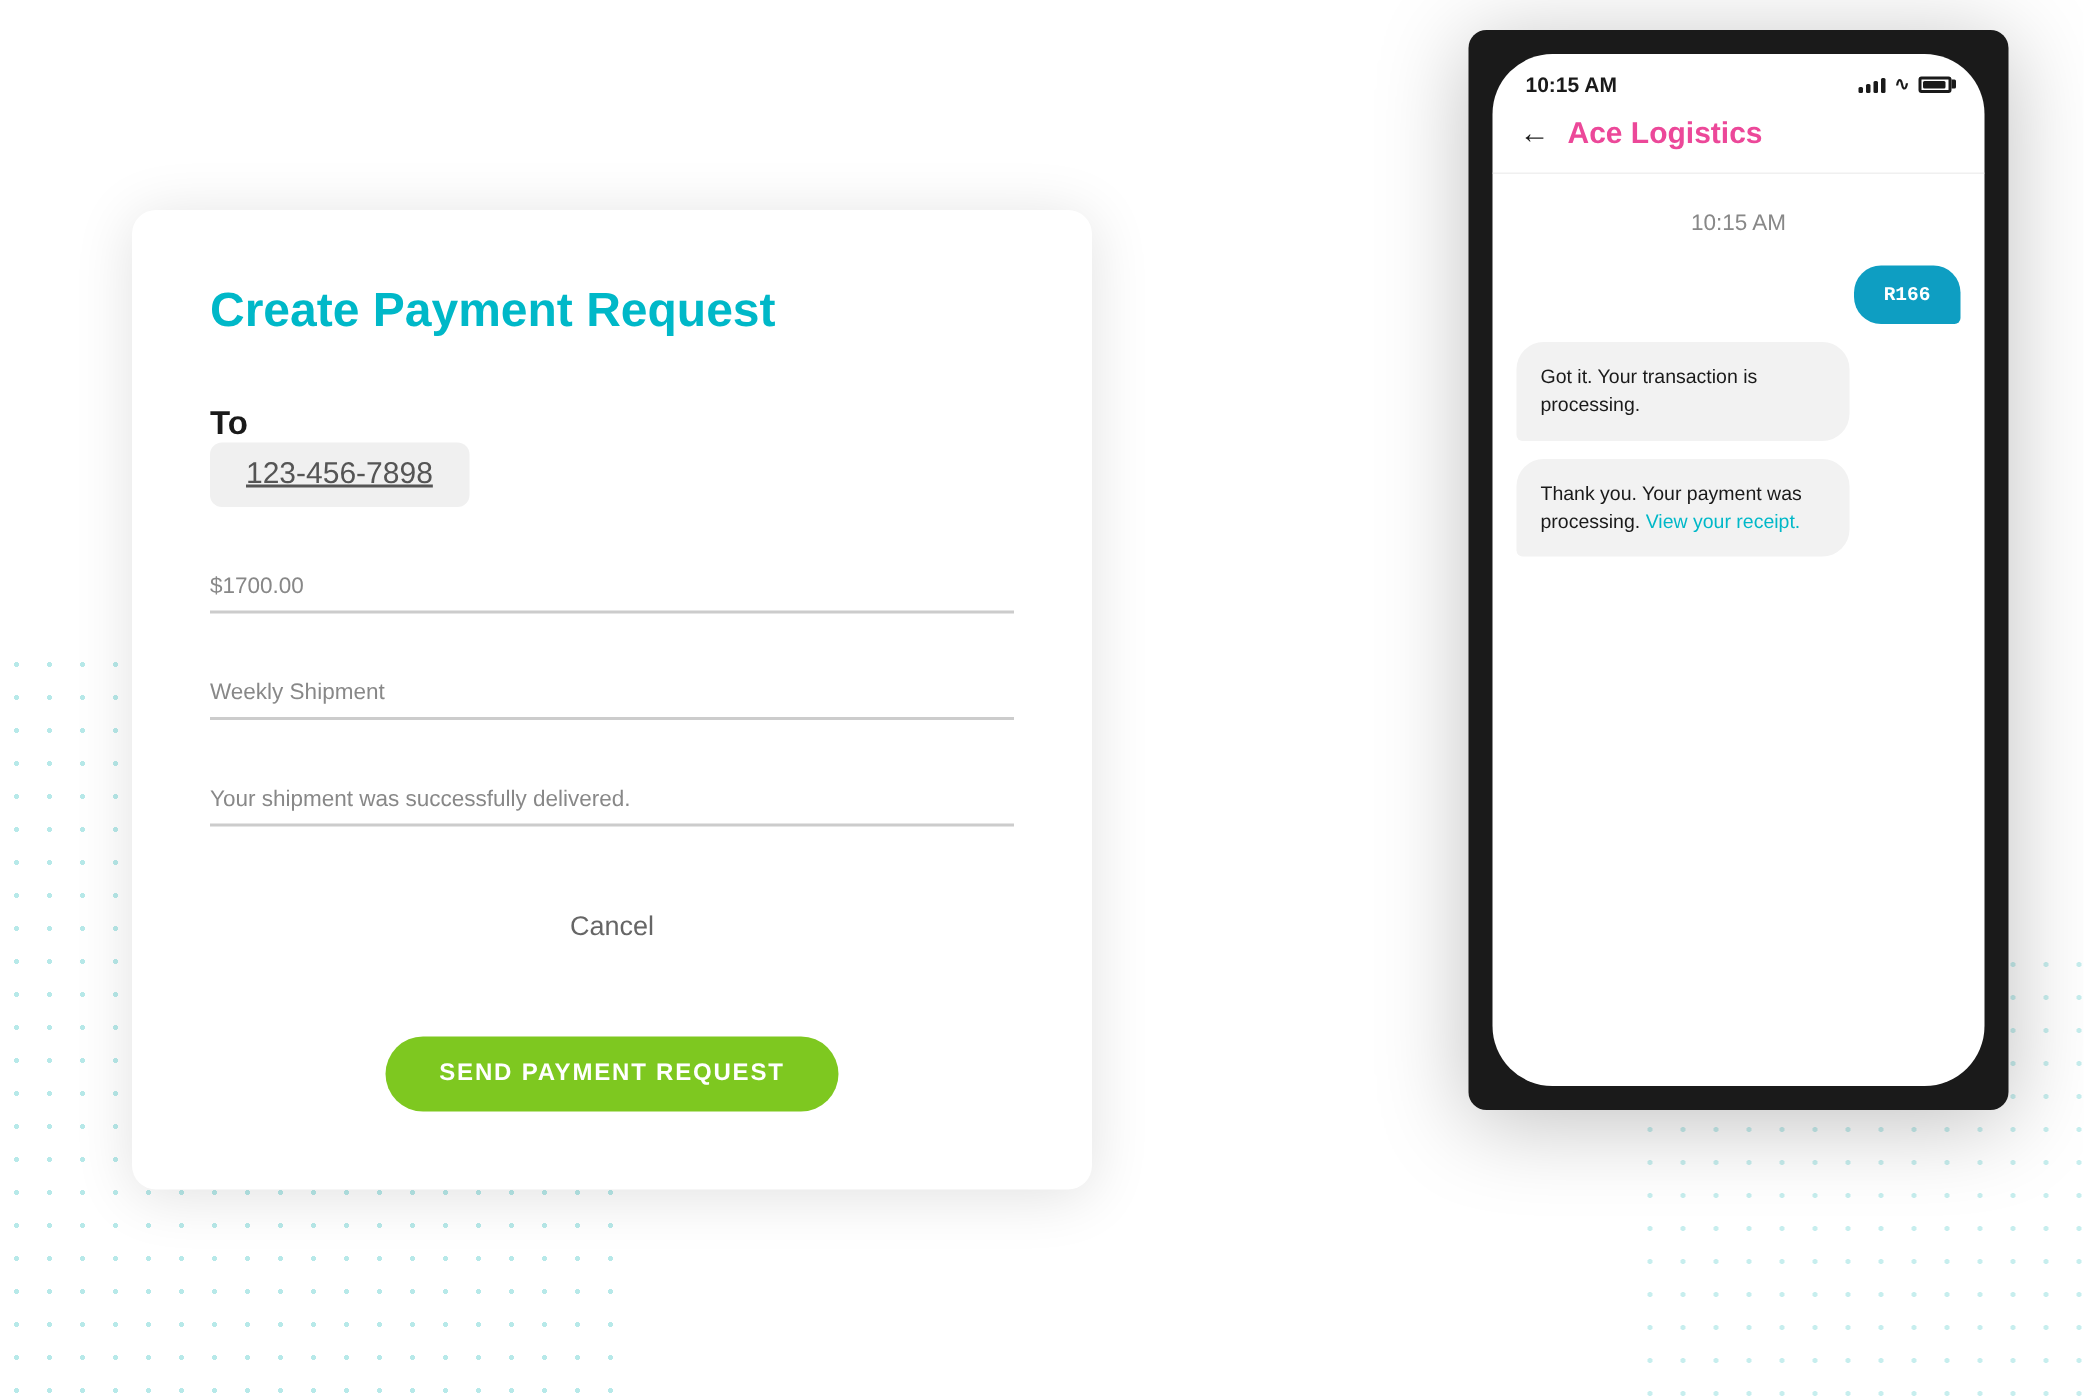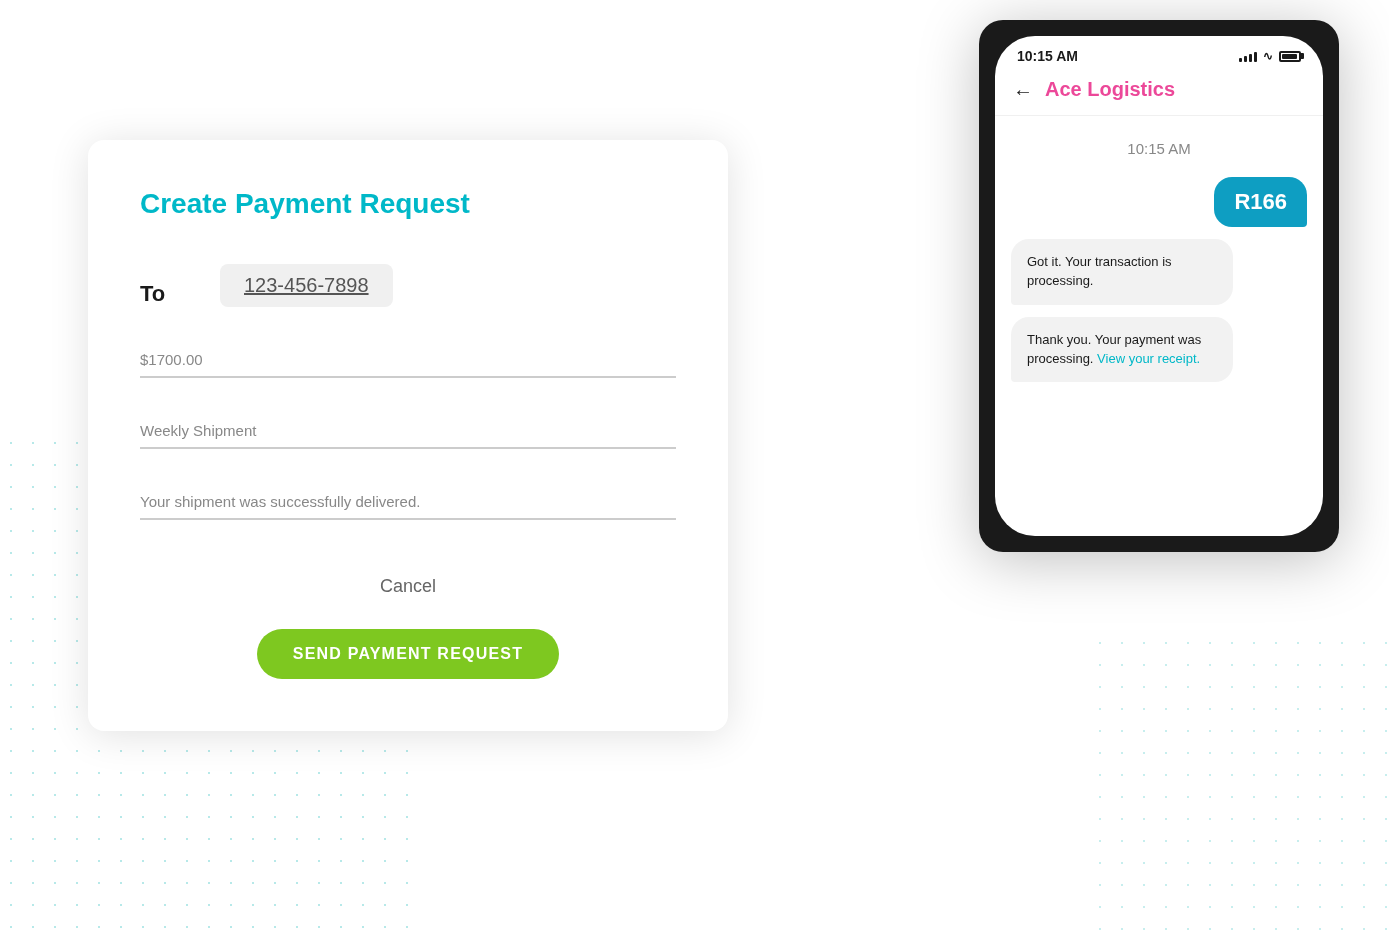--- a/index.html
+++ b/index.html
@@ -45,31 +45,32 @@
       top: 140px;
       width: 640px;
       background: #ffffff;
       border-radius: 16px;
       box-shadow: 0 4px 40px rgba(0,0,0,0.12);
       padding: 48px 52px 52px 52px;
       z-index: 10;
     }
 
     .card-title {
-      font-size: 28px;
+      font-size: 32px;
       font-weight: 700;
       color: #00b8c8;
       margin-bottom: 44px;
     }
 
     .to-row {
       display: flex;
-      align-items: flex-end;
+      align-items: flex-start;
       margin-bottom: 36px;
       padding-bottom: 0;
+      flex-direction: column;
     }
 
     .to-label {
       font-size: 22px;
       font-weight: 700;
       color: #1a1a1a;
       min-width: 60px;
       margin-right: 20px;
     }
 
@@ -120,31 +121,32 @@
       background: #7ec820;
       color: #fff;
       border: none;
       border-radius: 50px;
       padding: 16px 36px;
       font-size: 16px;
       font-weight: 800;
       letter-spacing: 1.2px;
       cursor: pointer;
       text-transform: uppercase;
+      margin-top: 31px;
     }
 
     
     .phone-container {
       position: absolute;
       right: 50px;
       top: 20px;
       width: 360px;
-      height: 532px;
+      height: 720px;
       background: #1a1a1a;
-      border-radius: 24px;
+      border-radius: 12px;
       padding: 16px;
       box-shadow: 0 8px 60px rgba(0,0,0,0.25);
       z-index: 10;
     }
 
     .phone-inner {
       width: 100%;
       height: 100%;
       background: #ffffff;
       border-radius: 40px;
@@ -264,22 +266,23 @@
       line-height: 1.45;
       align-self: flex-start;
     }
 
     .bubble-outgoing {
       align-self: flex-end;
       background: #0e9ec2;
       color: #fff;
       border-radius: 18px 18px 4px 18px;
       padding: 12px 20px;
-      font-size: 22px;
+      font-size: 13px;
       font-weight: 700;
+      font-family: Liberation Mono, monospace;
     }
 
     .bubble-incoming-second {
       max-width: 75%;
       background: #f2f2f2;
       border-radius: 18px 18px 18px 4px;
       padding: 14px 16px;
       font-size: 13px;
       color: #1a1a1a;
       line-height: 1.45;

